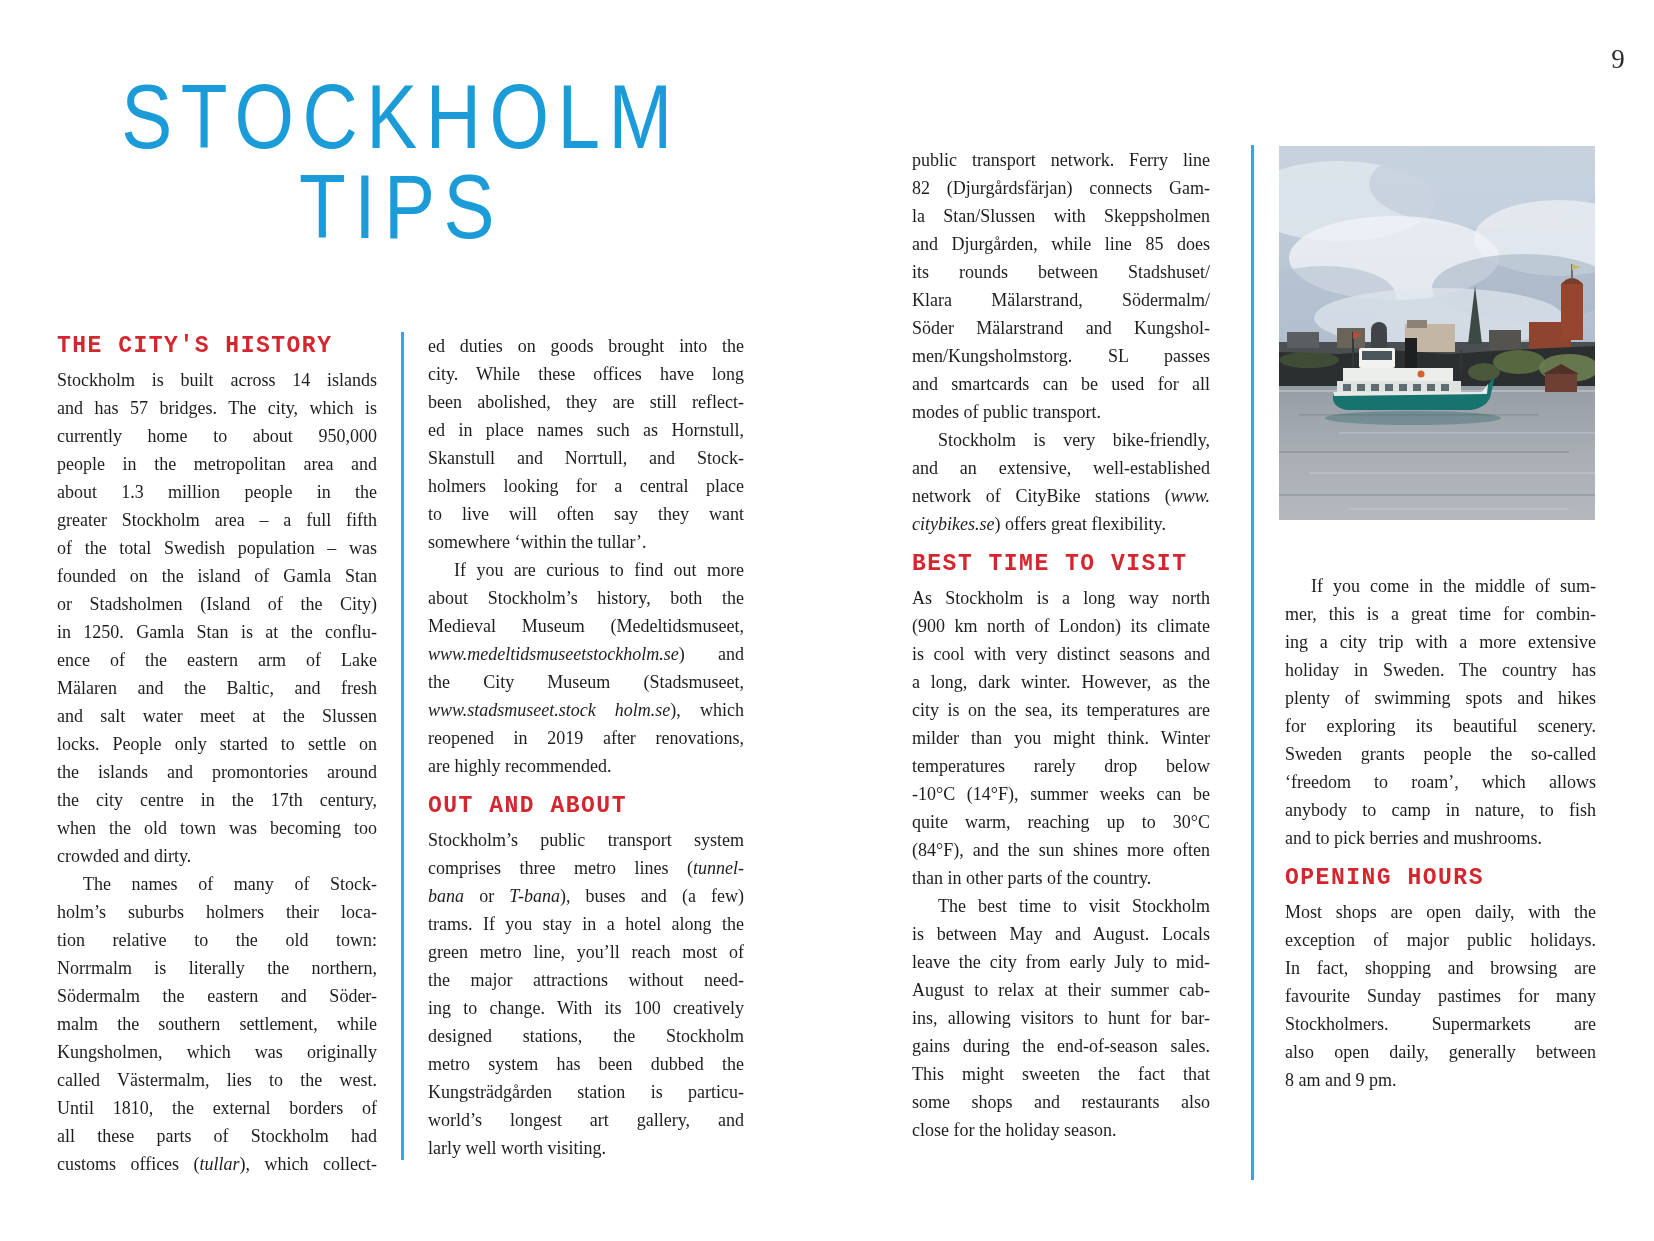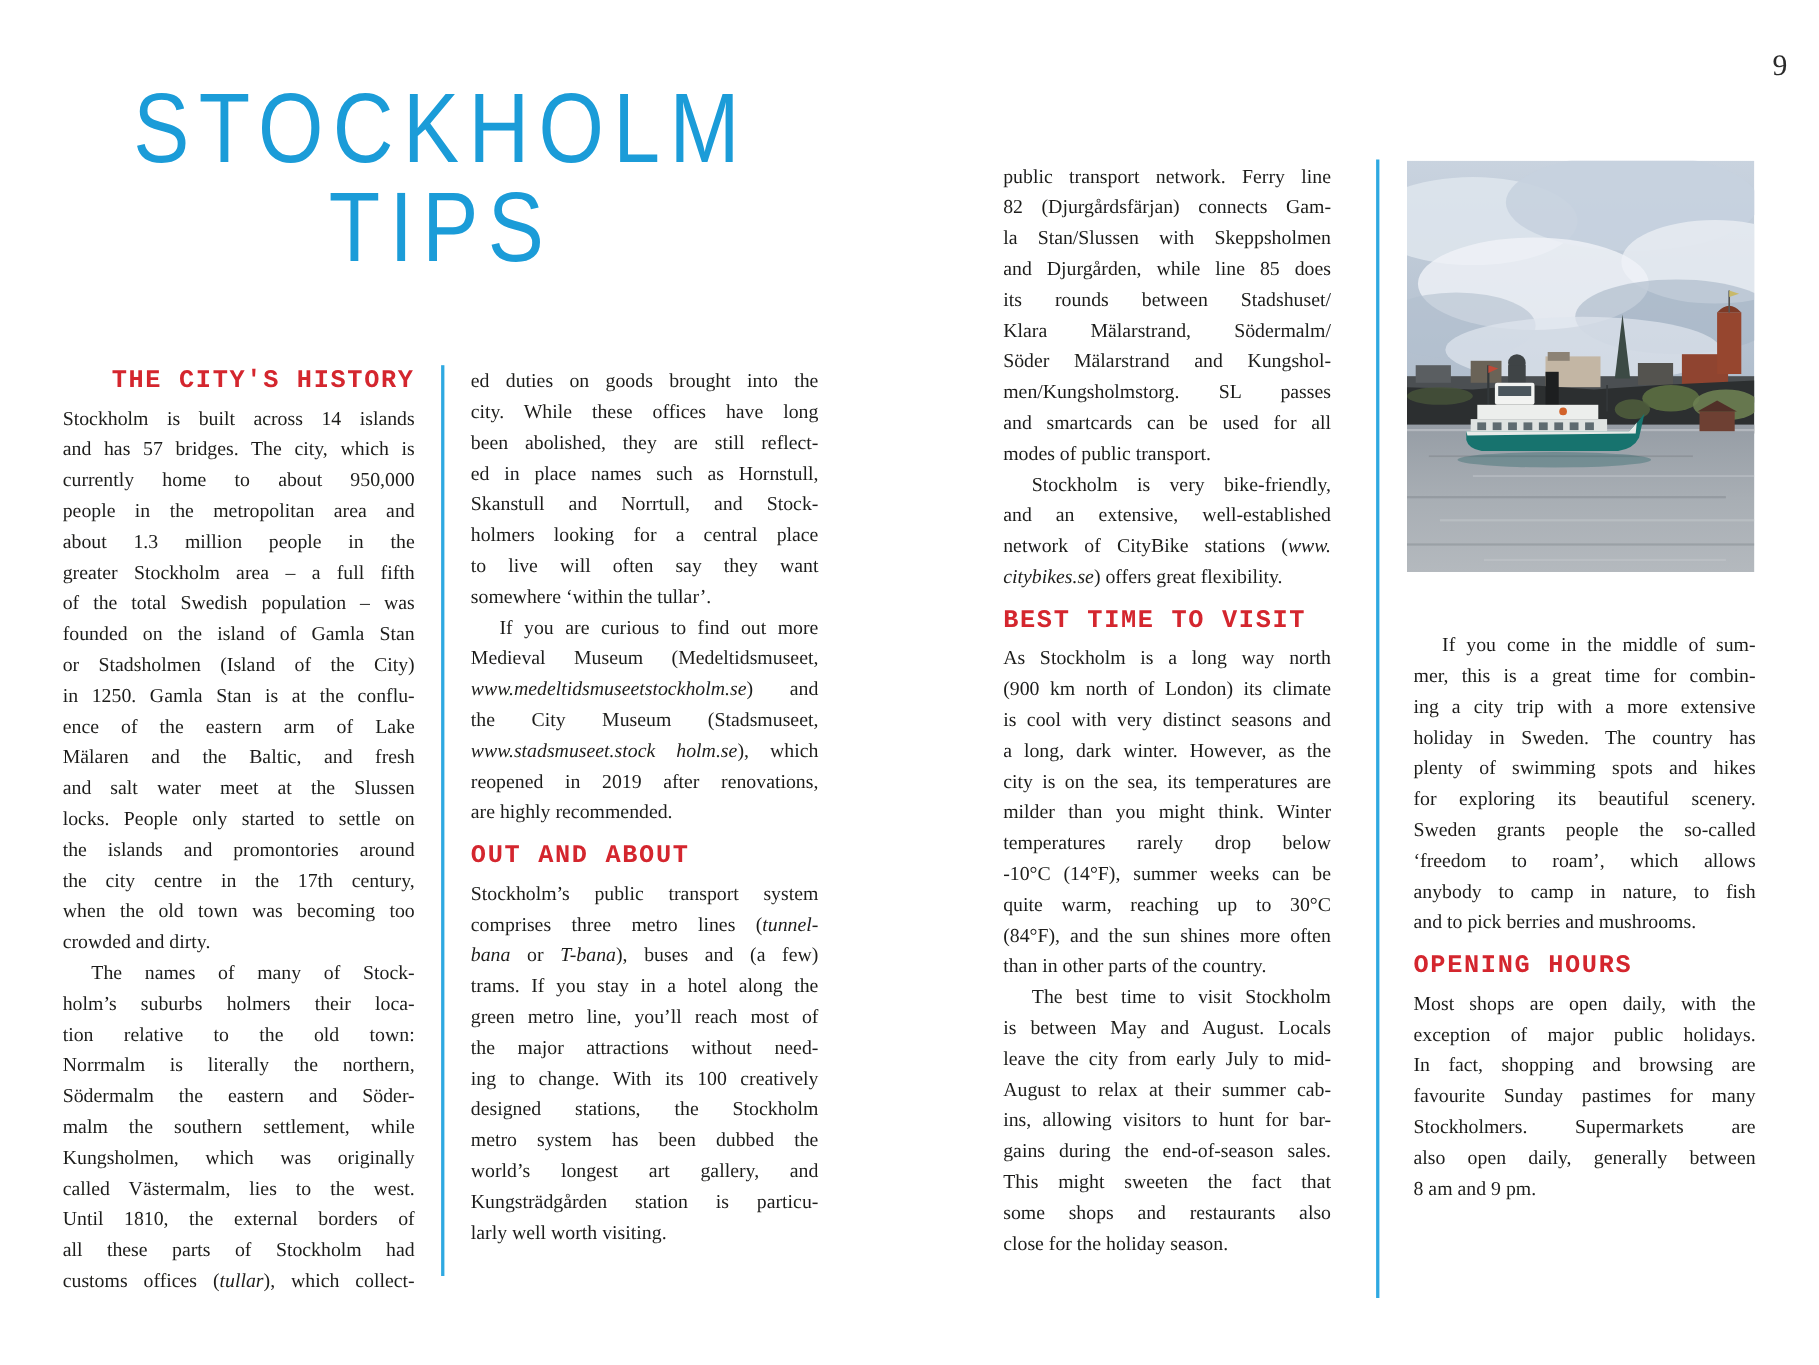--- a/index.html
+++ b/index.html
@@ -18,21 +18,21 @@
   #col1{left:57px;top:332px;width:320px;}
   #col2{left:428px;top:332px;width:316px;}
   #col3{left:912px;top:146px;width:298px;}
   #col4{left:1285px;top:572px;width:311px;}
   .line{text-align:justify;text-align-last:justify;}
   .line.last{text-align-last:left;}
   .line.indent{text-indent:26px;}
   .block-heading{font-family:"Liberation Mono", monospace;font-weight:bold;
       font-size:23px;line-height:28px;letter-spacing:1.5px;color:#d4262e;
       margin:12px 0 6px;white-space:nowrap;}
-  .col .block-heading:first-child{margin-top:0;text-align:right;}
+  .col .block-heading:first-child{margin-top:0;}
   
   .vrule{position:absolute;width:3px;background:#2fa9e1;}
   #rule-left{left:401px;top:332px;height:828px;}
   #rule-right{left:1251px;top:145px;height:1035px;}
   
   #photo{position:absolute;left:1279px;top:146px;width:316px;height:374px;overflow:hidden;}
   #photo svg{display:block;}
 </style>
 </head>
 <body>
@@ -89,40 +89,41 @@
         <div class="line">city. While these offices have long</div>
         <div class="line">been abolished, they are still reflect-</div>
         <div class="line">ed in place names such as Hornstull,</div>
         <div class="line">Skanstull and Norrtull, and Stock-</div>
         <div class="line">holmers looking for a central place</div>
         <div class="line">to live will often say they want</div>
         <div class="line last">somewhere ‘within the tullar’.</div>
       </div>
       <div class="para">
         <div class="line indent">If you are curious to find out more</div>
+        <div class="line">about Stockholm’s history, both the</div>
         <div class="line">Medieval Museum (Medeltidsmuseet,</div>
         <div class="line"><i>www.medeltidsmuseetstockholm.se</i>) and</div>
         <div class="line">the City Museum (Stadsmuseet,</div>
         <div class="line"><i>www.stadsmuseet.stock holm.se</i>), which</div>
         <div class="line">reopened in 2019 after renovations,</div>
         <div class="line last">are highly recommended.</div>
       </div>
       <div class="block-heading">OUT AND ABOUT</div>
       <div class="para">
         <div class="line">Stockholm’s public transport system</div>
         <div class="line">comprises three metro lines (<i>tunnel-</i></div>
         <div class="line"><i>bana</i> or <i>T-bana</i>), buses and (a few)</div>
         <div class="line">trams. If you stay in a hotel along the</div>
         <div class="line">green metro line, you’ll reach most of</div>
         <div class="line">the major attractions without need-</div>
         <div class="line">ing to change. With its 100 creatively</div>
         <div class="line">designed stations, the Stockholm</div>
         <div class="line">metro system has been dubbed the</div>
+        <div class="line">Kungsträdgården station is particu-</div>
         <div class="line">world’s longest art gallery, and</div>
-        <div class="line">Kungsträdgården station is particu-</div>
         <div class="line last">larly well worth visiting.</div>
       </div>
     </div>
 
   <div class="col" id="col3">
       <div class="para">
         <div class="line">public transport network. Ferry line</div>
         <div class="line">82 (Djurgårdsfärjan) connects Gam-</div>
         <div class="line">la Stan/Slussen with Skeppsholmen</div>
         <div class="line">and Djurgården, while line 85 does</div>

